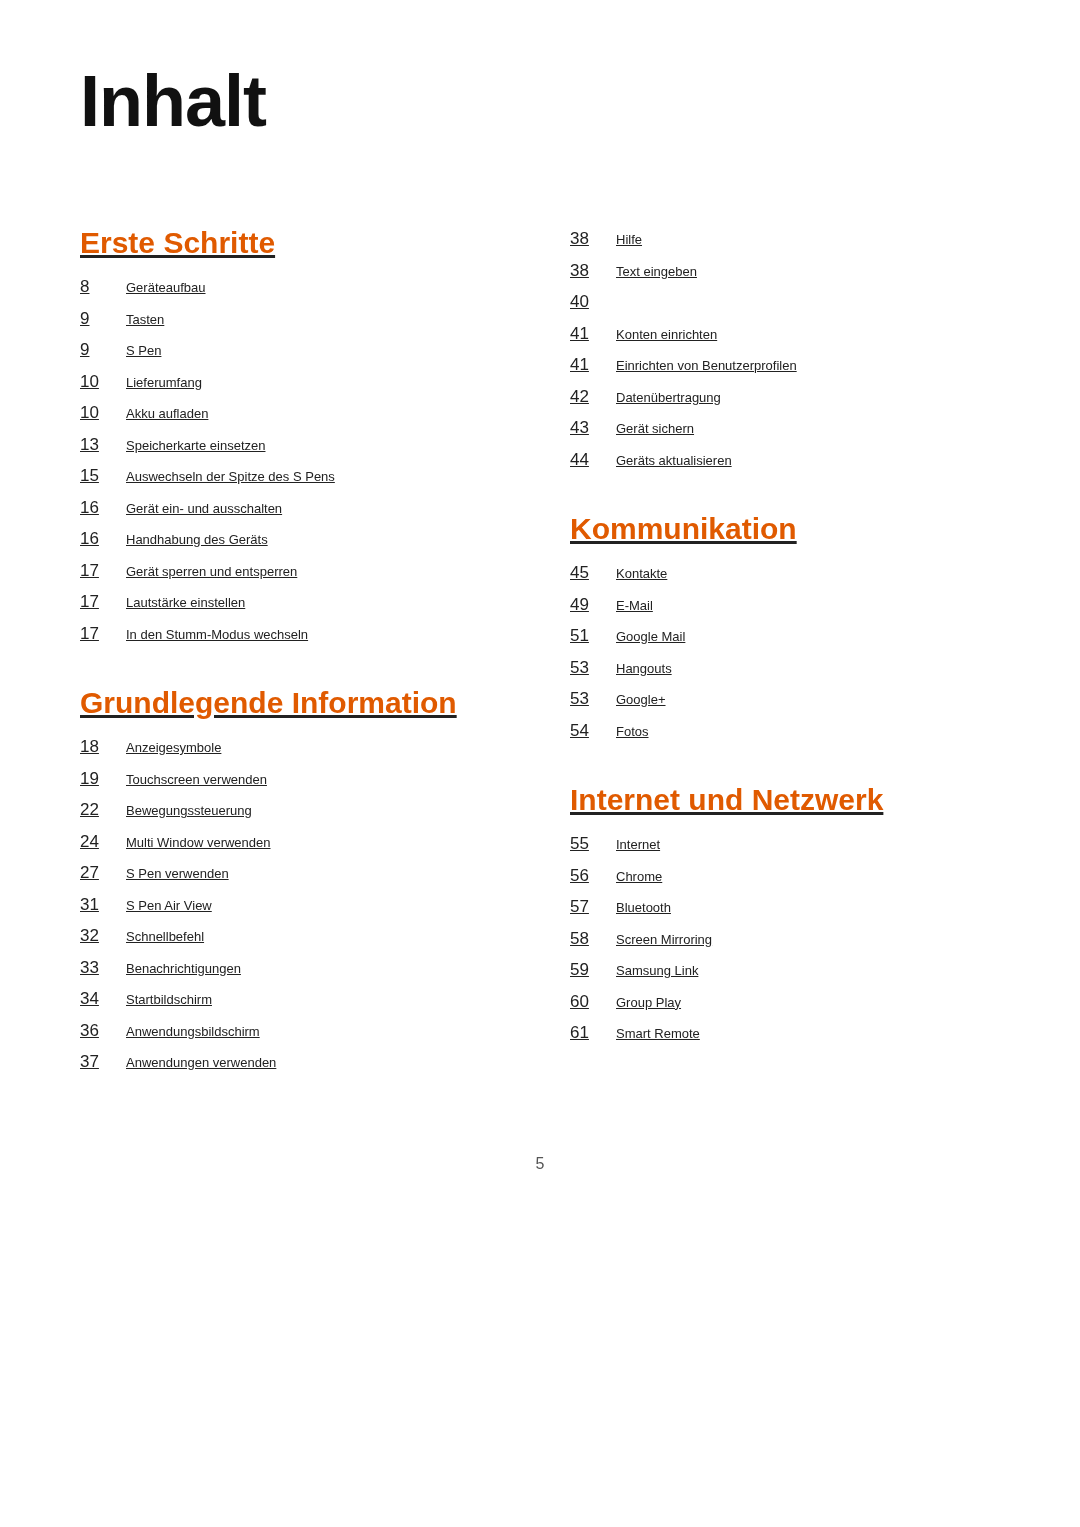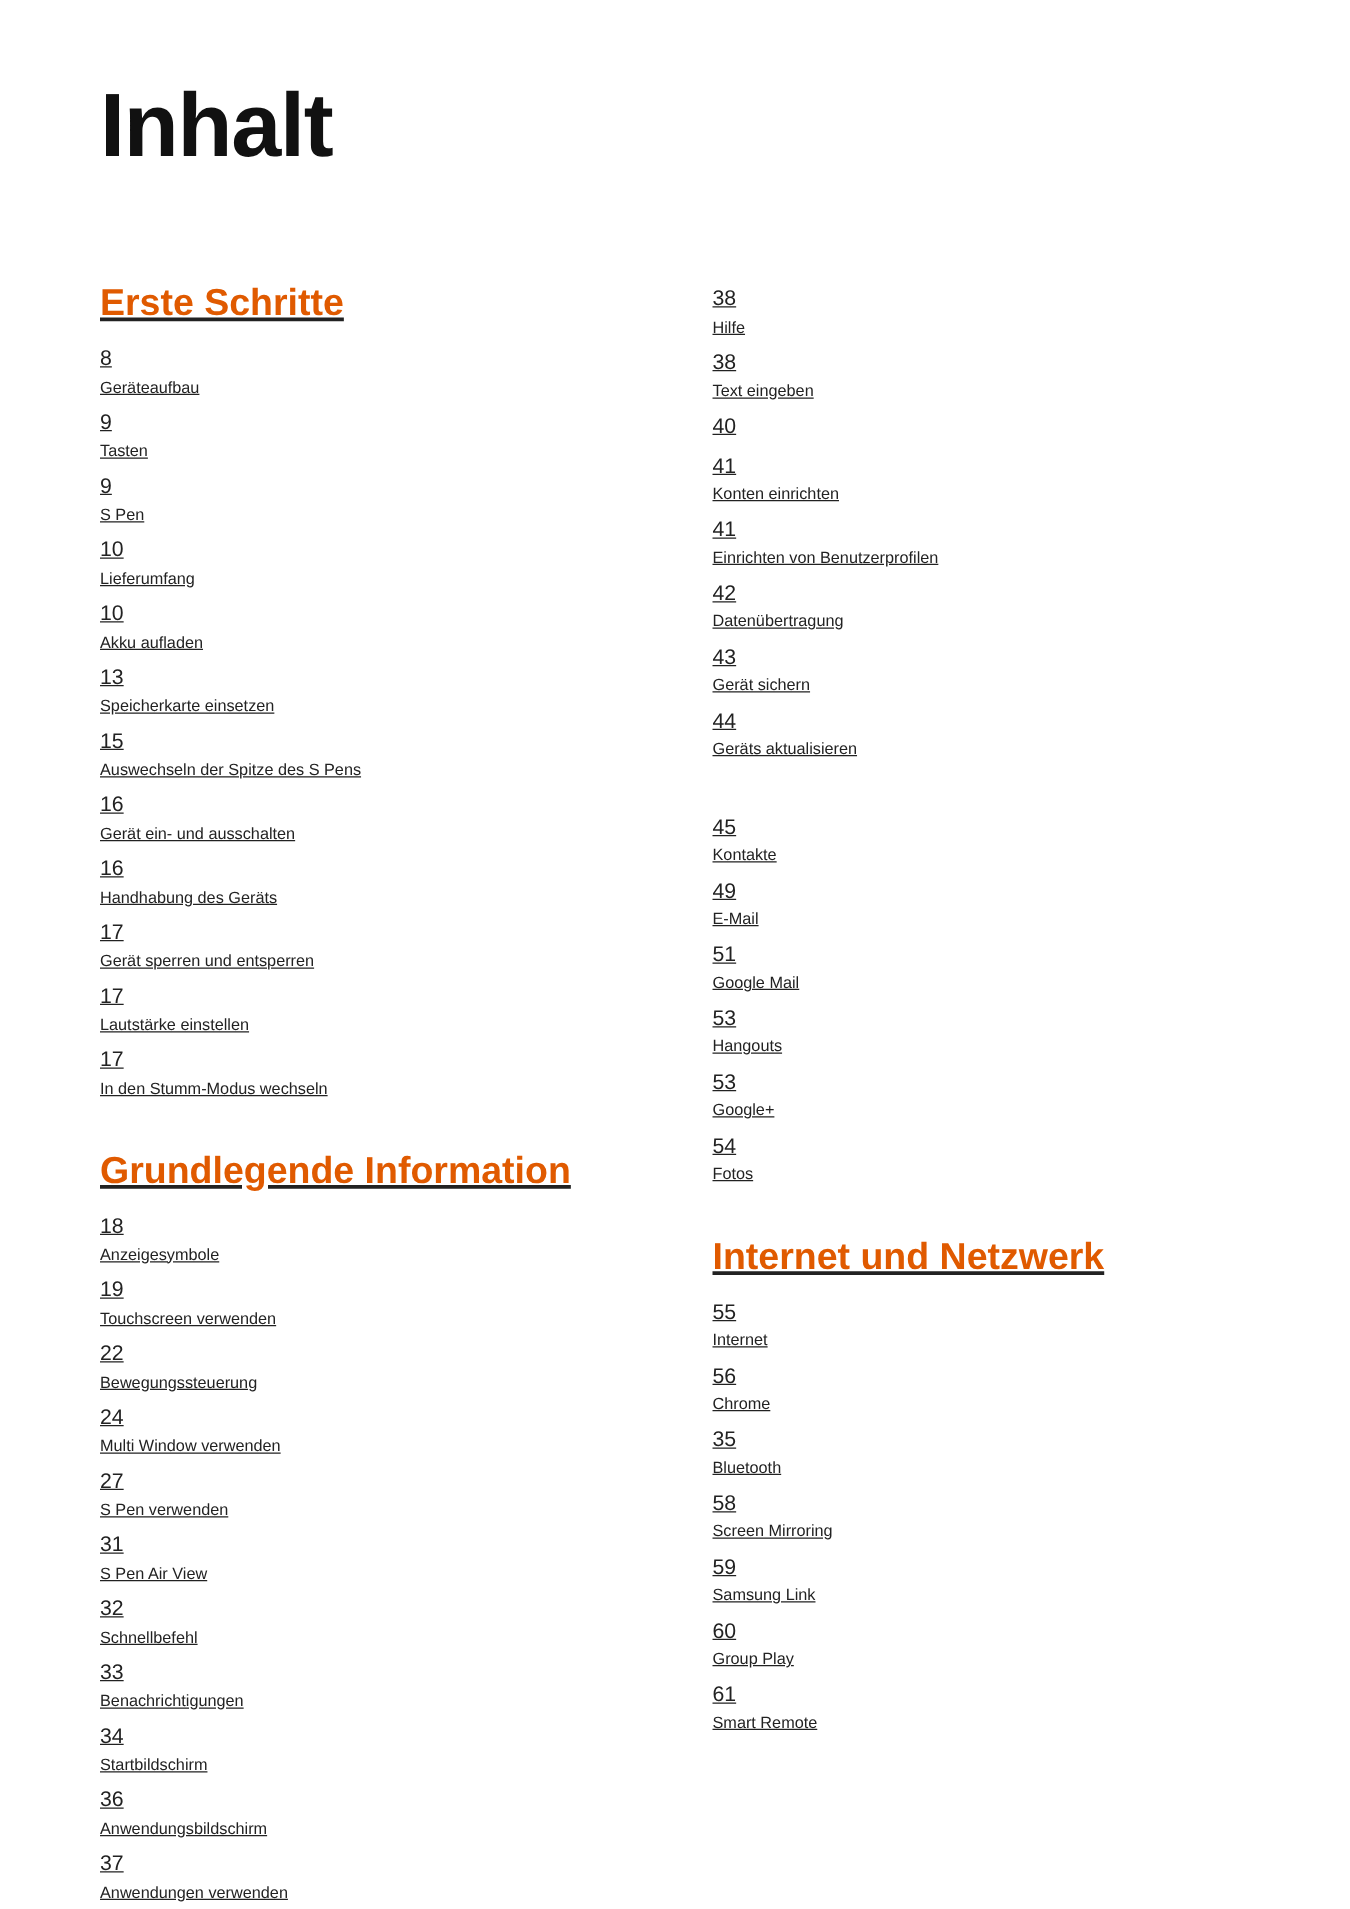--- a/index.html
+++ b/index.html
@@ -51,21 +51,20 @@
       margin-bottom: 40px;
     }
 
     .toc-list li {
       display: flex;
       align-items: baseline;
       margin-bottom: 6px;
       font-size: 17px;
       color: #222222;
       line-height: 1.5;
-      flex-direction: column;
     }
 
     .toc-list li .page-num {
       min-width: 46px;
       font-size: 17px;
       color: #222222;
       flex-shrink: 0;
     }
 
     .toc-list li .entry-text {
@@ -228,20 +227,21 @@
             <span class="page-num">43</span>
             <span class="entry-text">Gerät sichern</span>
           </li>
           <li>
             <span class="page-num">44</span>
             <span class="entry-text">Geräts aktualisieren</span>
           </li>
         </ul>
       </div>
       <div class="section-block">
+        <h2 class="section-title">Kommunikation</h2>
         <ul class="toc-list">
           <li>
             <span class="page-num">45</span>
             <span class="entry-text">Kontakte</span>
           </li>
           <li>
             <span class="page-num">49</span>
             <span class="entry-text">E-Mail</span>
           </li>
           <li>
@@ -267,21 +267,21 @@
         <ul class="toc-list">
           <li>
             <span class="page-num">55</span>
             <span class="entry-text">Internet</span>
           </li>
           <li>
             <span class="page-num">56</span>
             <span class="entry-text">Chrome</span>
           </li>
           <li>
-            <span class="page-num">35</span>
+            <span class="page-num">57</span>
             <span class="entry-text">Bluetooth</span>
           </li>
           <li>
             <span class="page-num">58</span>
             <span class="entry-text">Screen Mirroring</span>
           </li>
           <li>
             <span class="page-num">59</span>
             <span class="entry-text">Samsung Link</span>
           </li>

